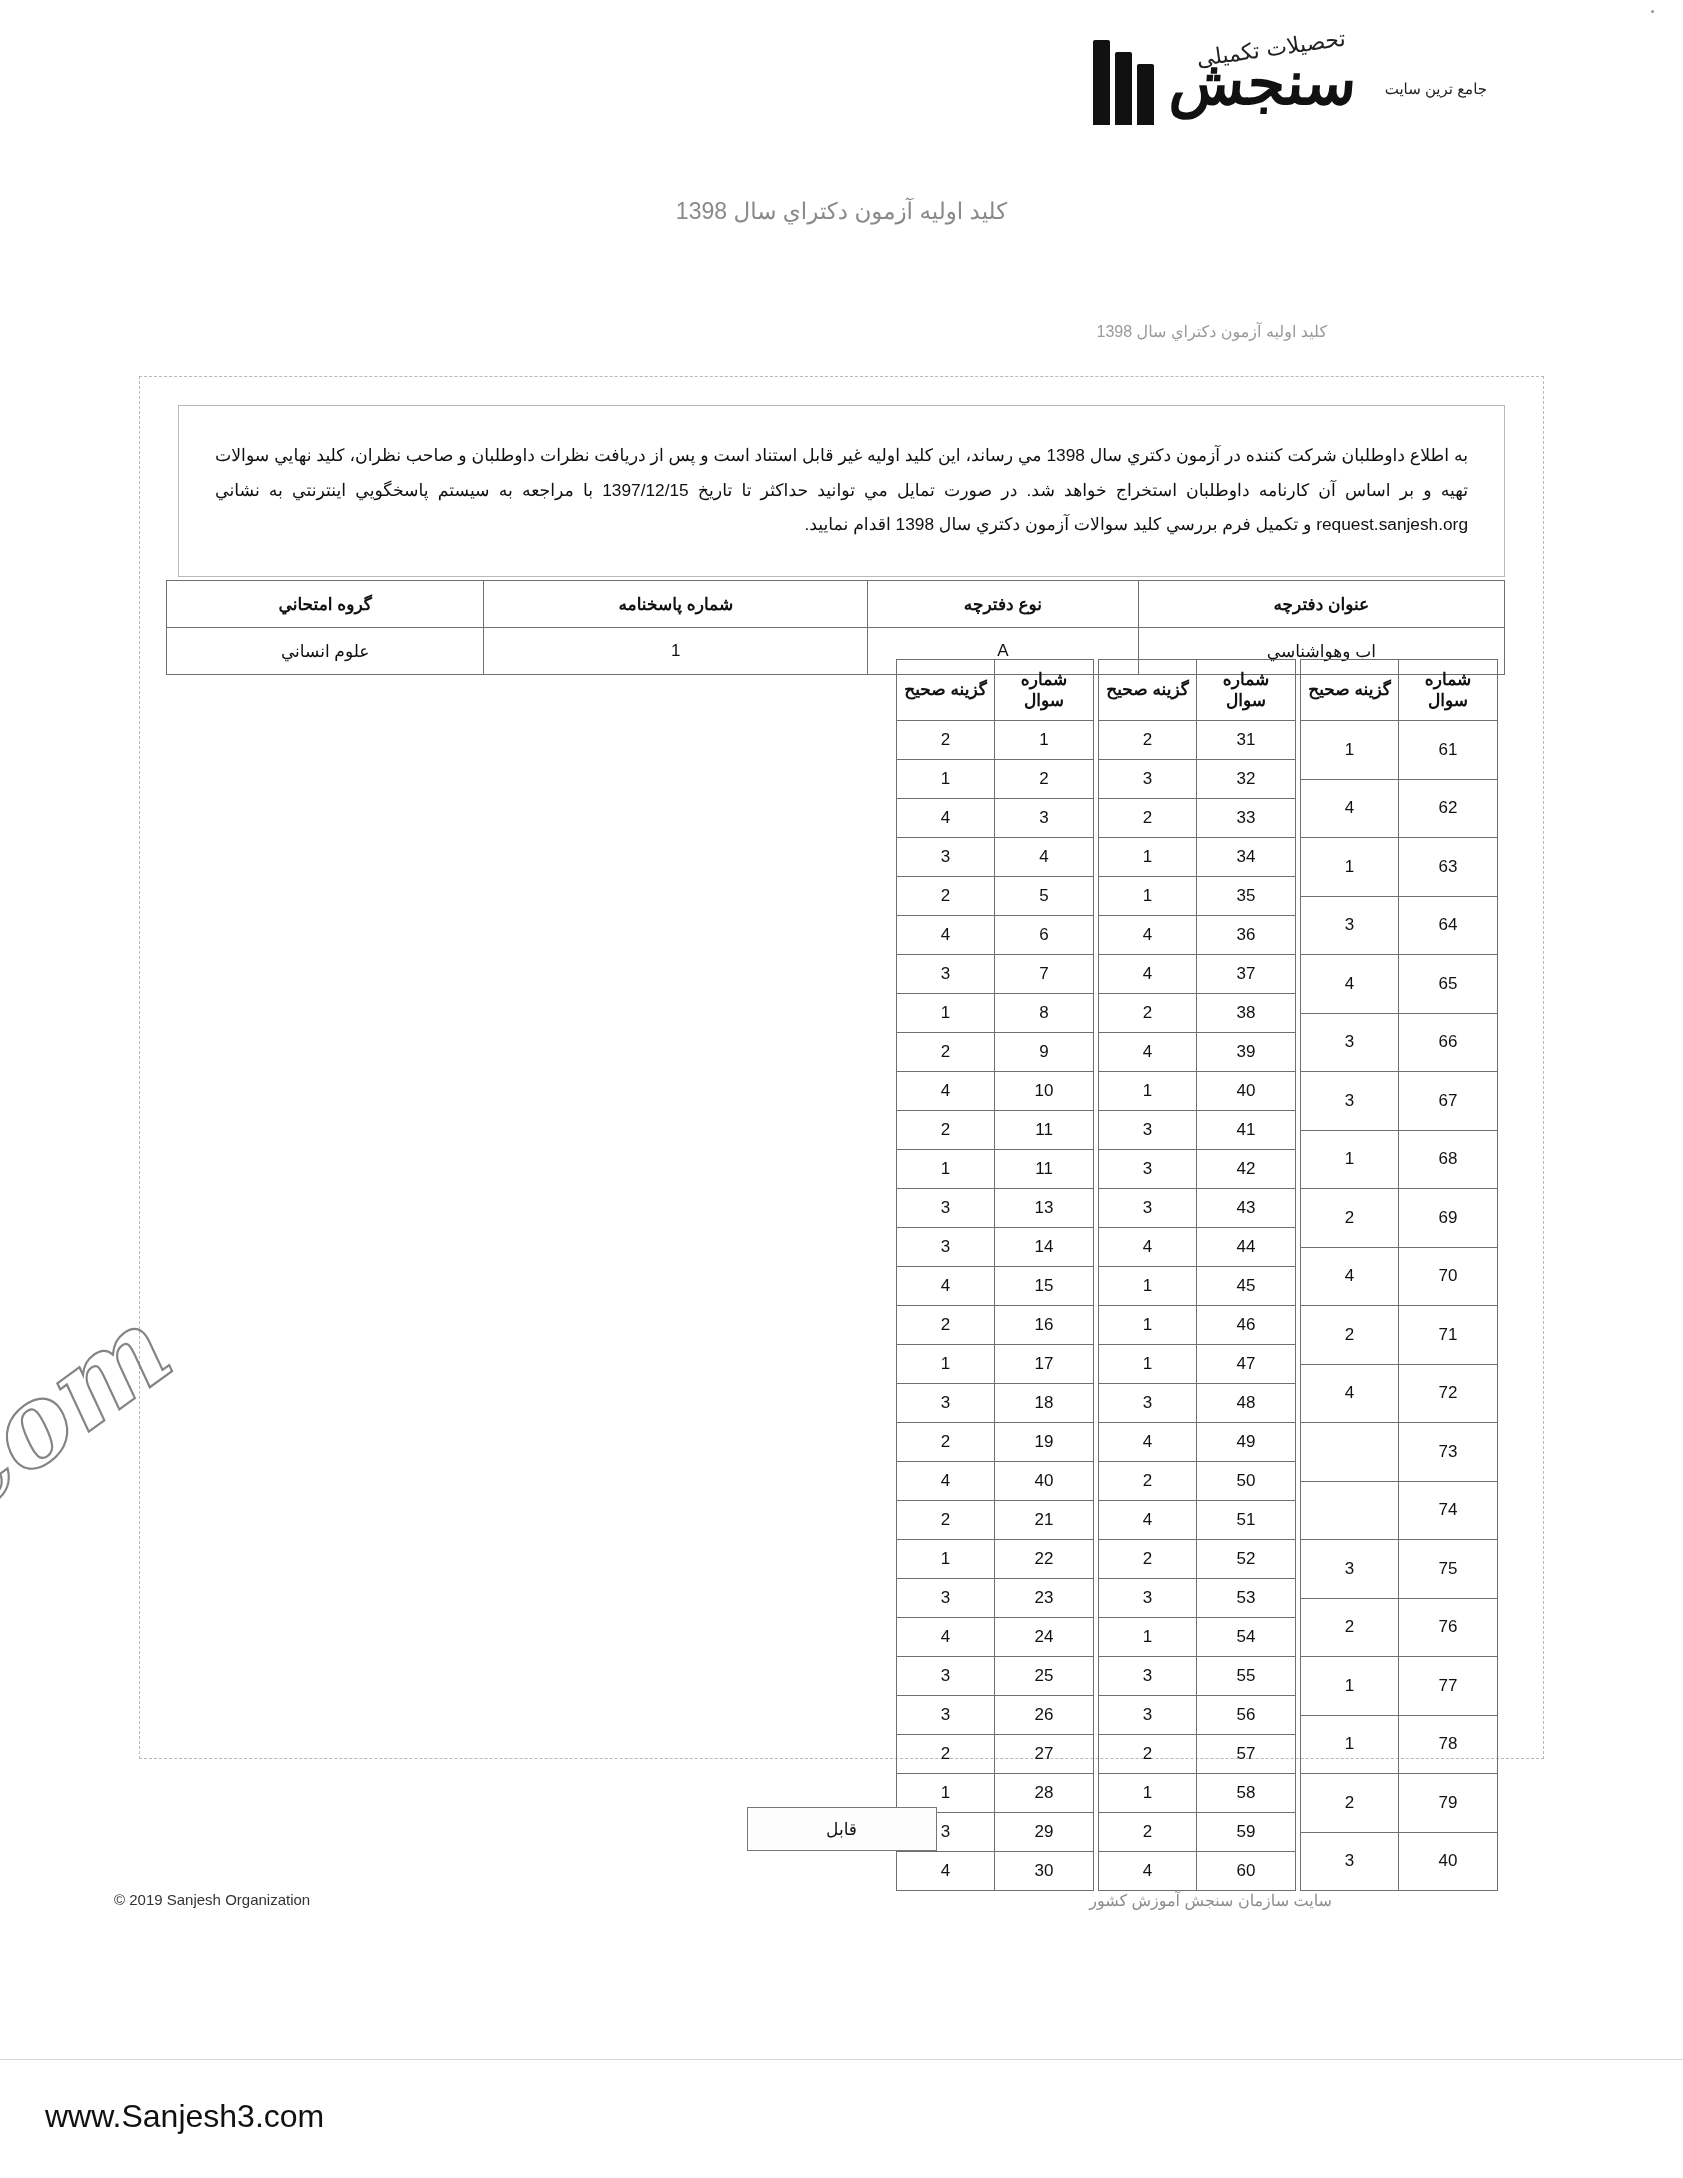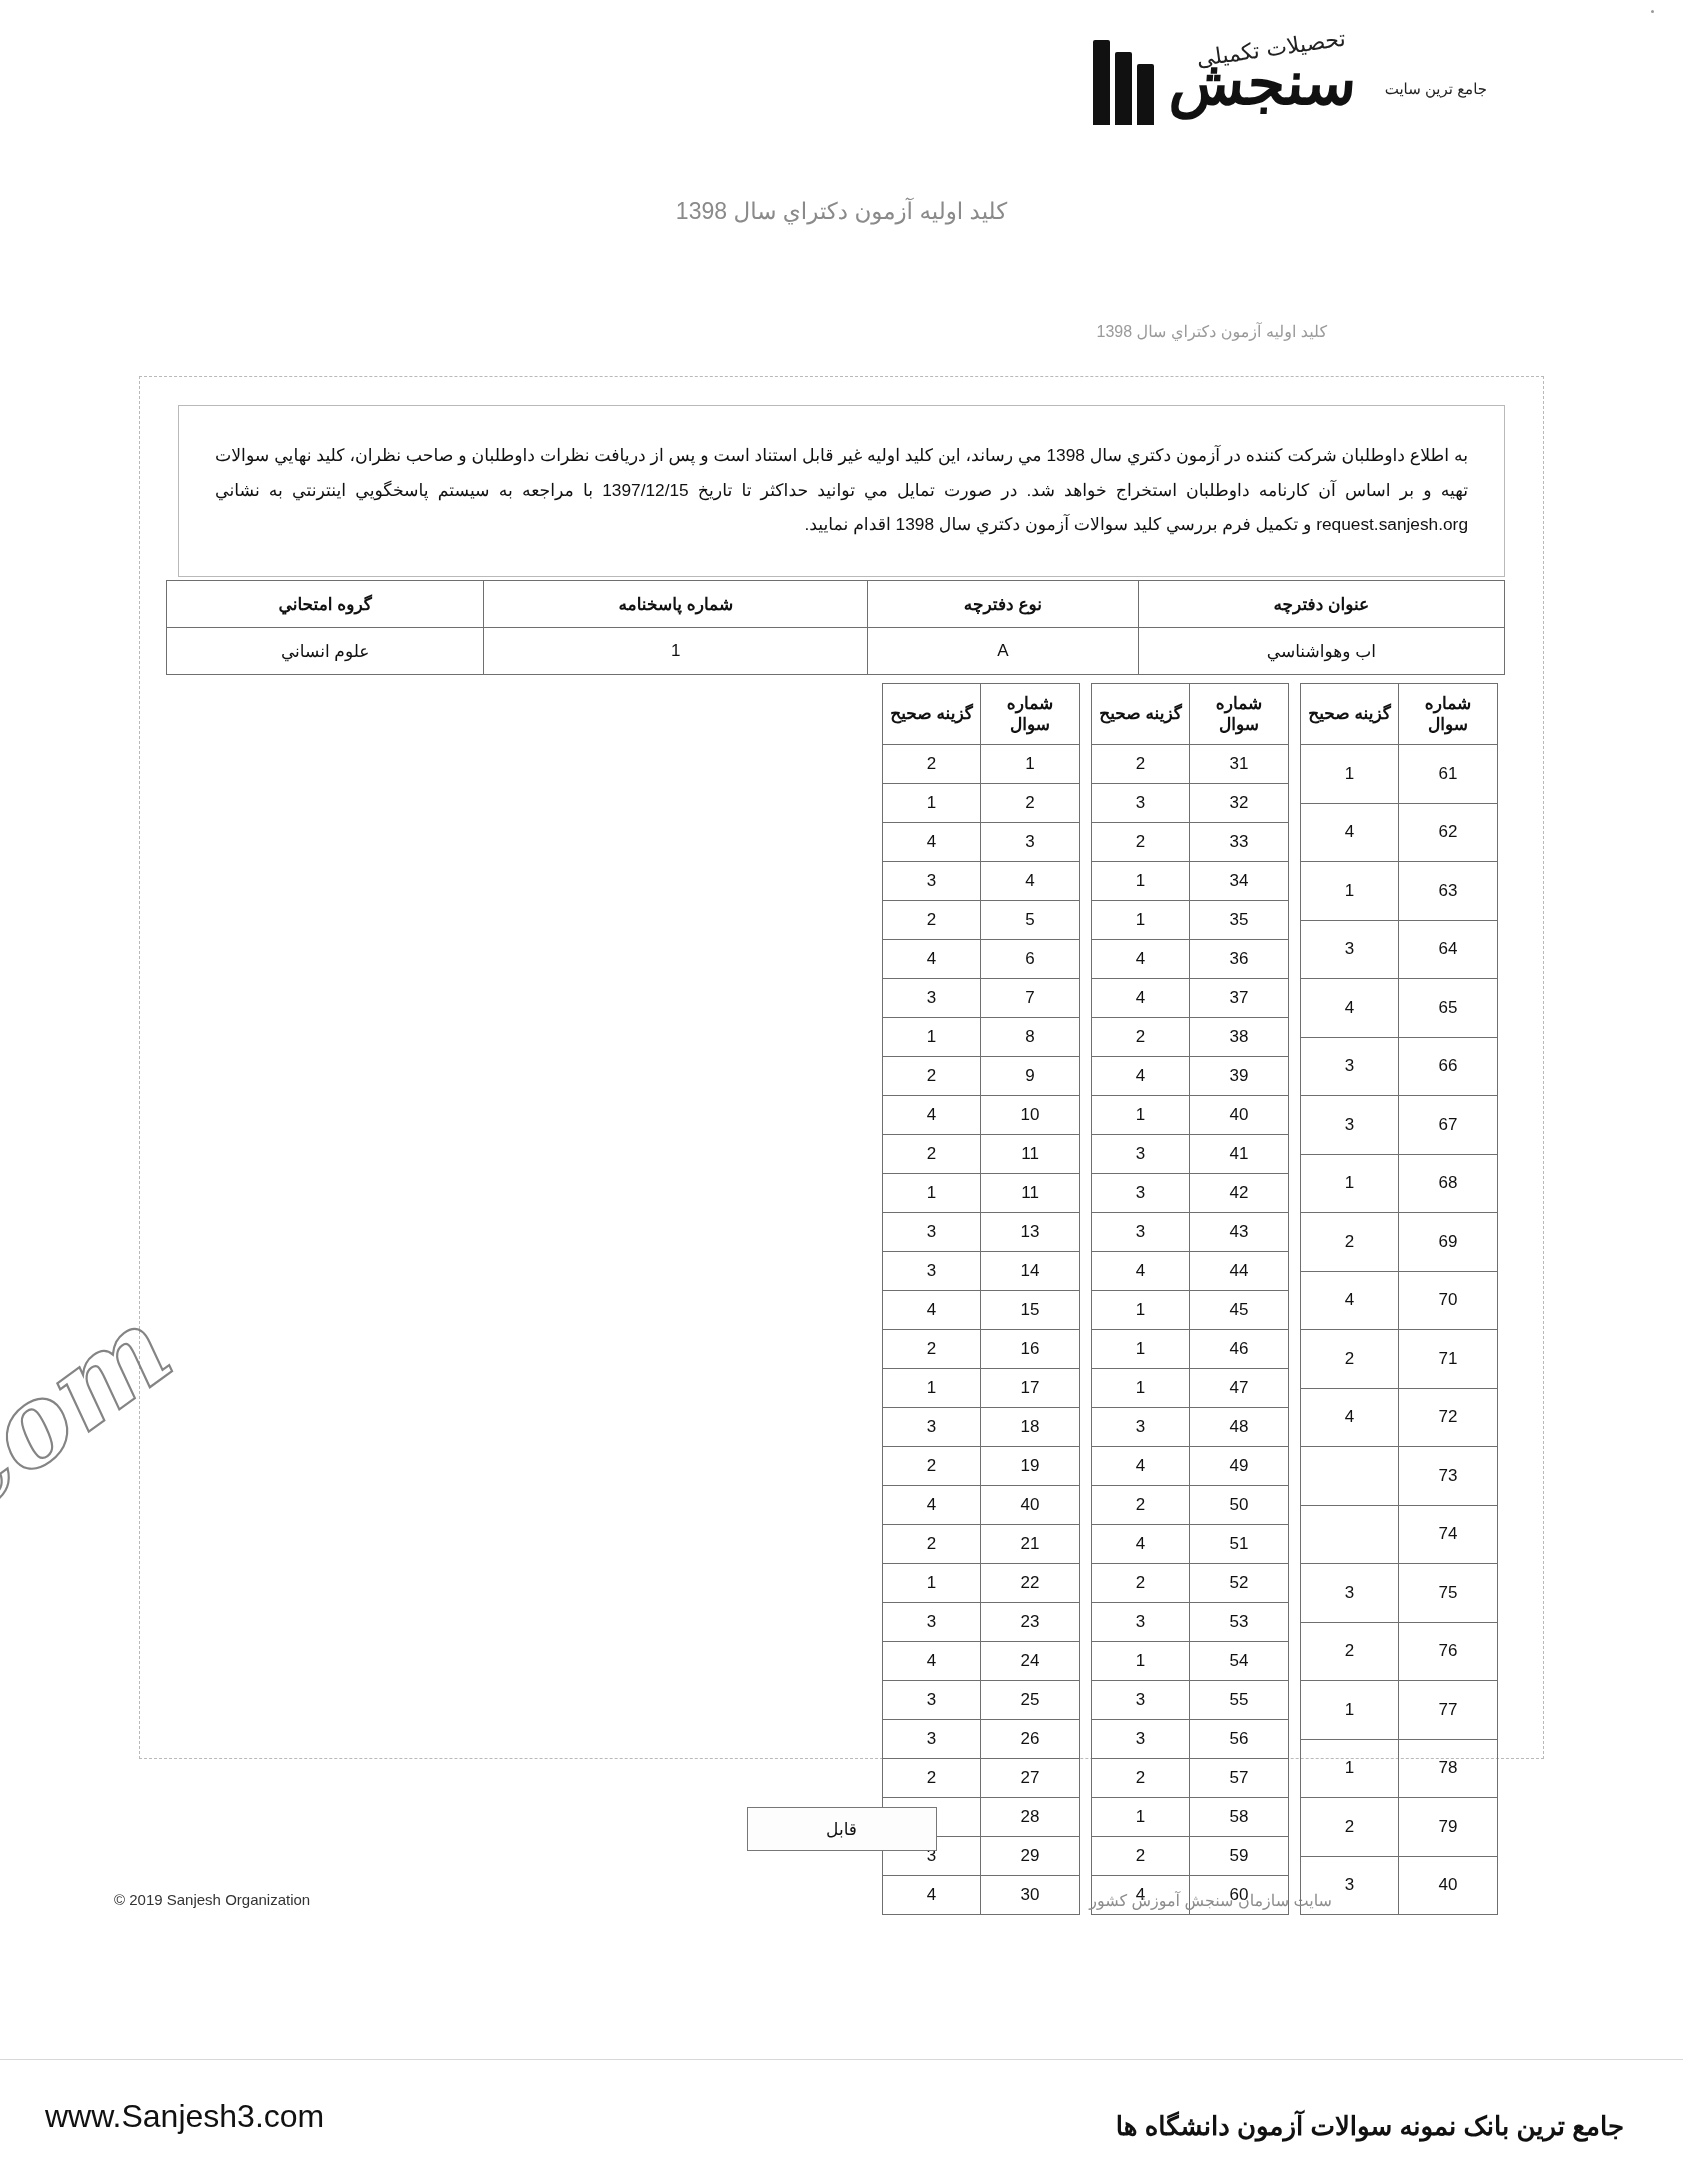--- a/index.html
+++ b/index.html
@@ -149,22 +149,21 @@
   .info-table th { font-weight: bold; height: 34px; }
   .info-table td { height: 34px; }
 
   
   .keys {
     position: absolute;
     top: 282px;
     right: 45px;
     display: flex;
     flex-direction: row-reverse;
-    gap: 11px;
-    margin-top: 24px;
+    gap: 4px;
   }
   .keys table { width: 198px; }
   .keys th {
     font-weight: bold;
     font-size: 16px;
     line-height: 1.25;
     height: 48px;
     width: 99px;
   }
   .keys td {
@@ -679,18 +678,17 @@
       <text class="wm-text" x="30" y="760" transform="rotate(-36 30 760)">www.Sanjesh3.com</text>
     </svg>
   </div>
 
   <div class="exit-btn">قابل</div>
 
   <div class="footer-fa">سايت سازمان سنجش آموزش کشور</div>
   <div class="footer-en">© 2019 Sanjesh Organization</div>
 
   <div class="banner">
-    <div class="banner-right">جامع ترین بانک نمونه سوالات آزمون دانشگاه ها</div>
     <div class="banner-left">www.Sanjesh3.com</div>
   </div>
 
 </div>
 
 
 </body></html>

